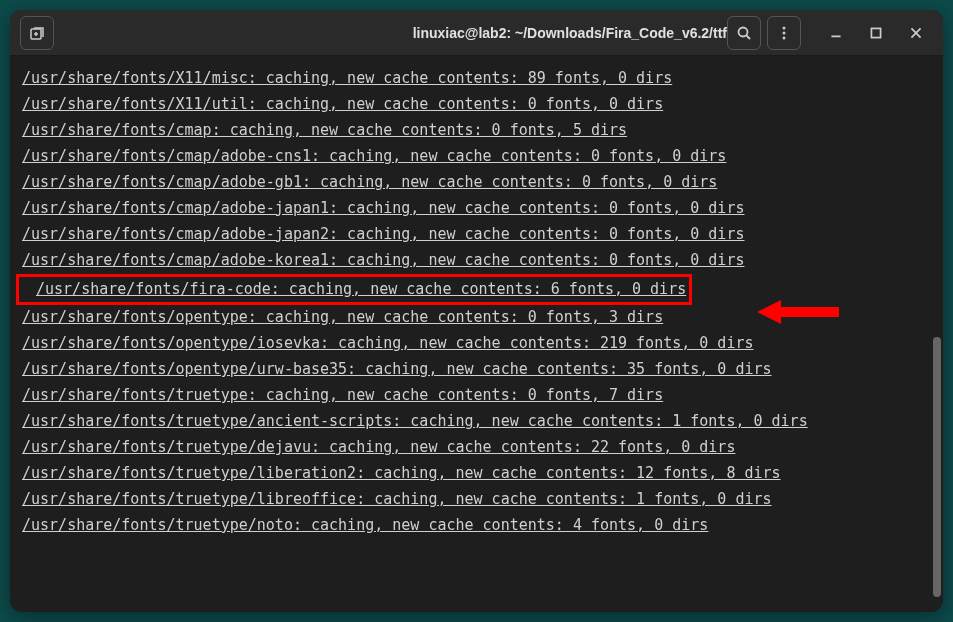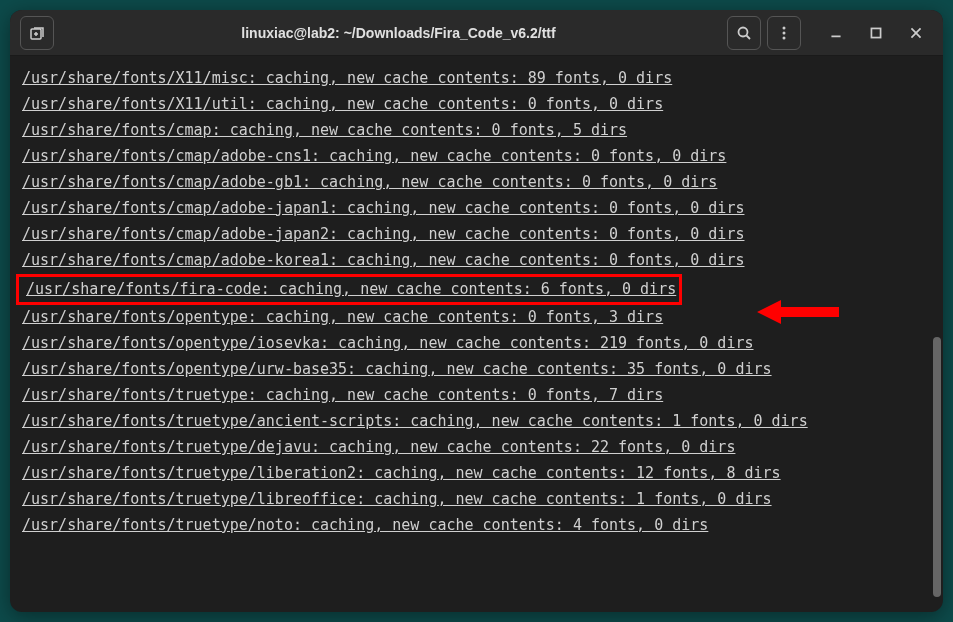--- a/index.html
+++ b/index.html
@@ -47,21 +47,21 @@
       background: transparent;
       border: 1px solid #555;
       border-radius: 6px;
       display: flex;
       align-items: center;
       justify-content: center;
       cursor: pointer;
     }
     .titlebar-title {
       flex: 1;
-      text-align: center;
+      text-align: right;
       color: #e0e0e0;
       font-family: -apple-system, BlinkMacSystemFont, "Segoe UI", sans-serif;
       font-size: 14px;
       font-weight: 600;
     }
     .titlebar-right {
       display: flex;
       align-items: center;
       gap: 6px;
     }
@@ -99,21 +99,21 @@
       white-space: nowrap;
       text-decoration: underline;
     }
     .terminal-line {
       display: block;
     }
     .highlighted-line {
       position: relative;
       border: 3px solid #ff0000;
       margin-left: -6px;
-      padding-left: 7px;
+      padding-left: 17px;
       padding-right: 3px;
       width: fit-content;
       z-index: 2;
     }
     .arrow-indicator {
       position: absolute;
       left: 757px;
       top: 298px;
       z-index: 3;
     }

